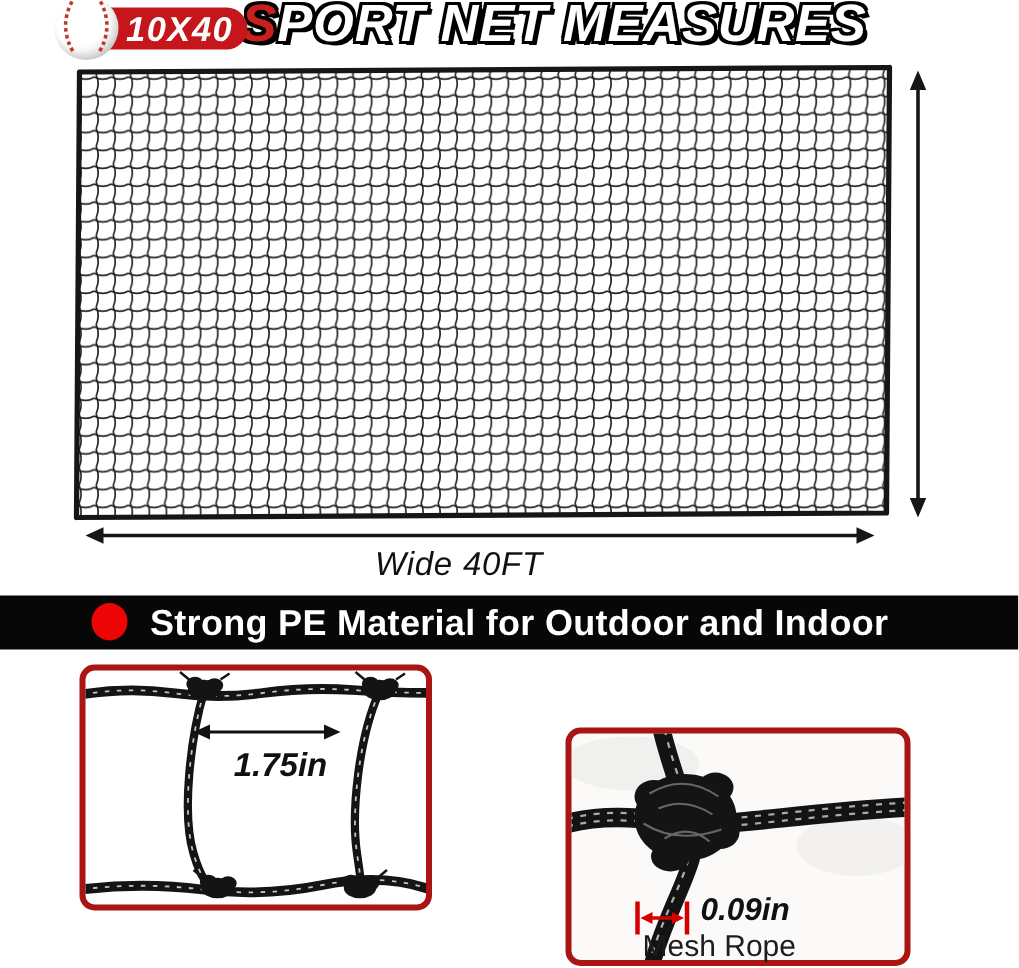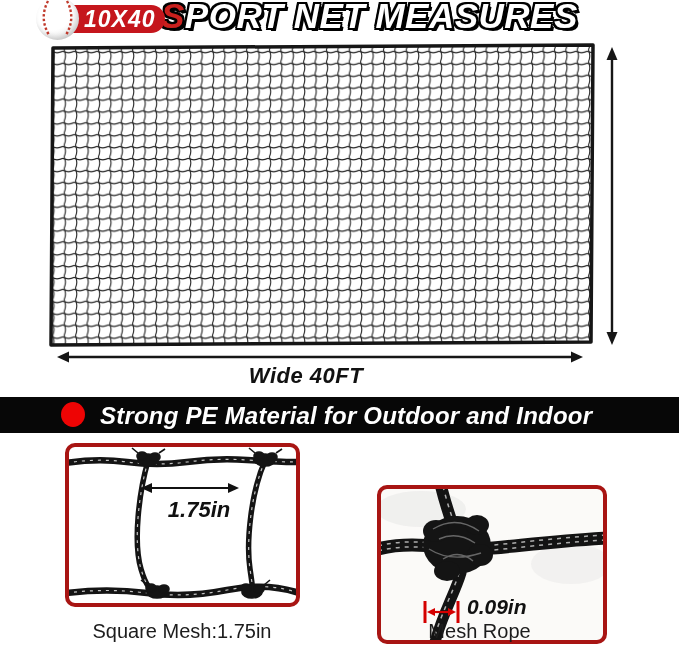--- a/index.html
+++ b/index.html
@@ -19,33 +19,33 @@
          font-size:35px;font-weight:bold;font-style:italic;letter-spacing:.5px;color:#fff;
          text-shadow:-2px -2px 0 #000,0 -2px 0 #000,2px -2px 0 #000,-2px 0 0 #000,2px 0 0 #000,
                      -2px 2px 0 #000,0 2px 0 #000,2px 2px 0 #000,3px 3px 0 #000;}
   .title .first{color:var(--title-letter-red,#c9201d);}
 
   
   .net-svg{position:absolute;left:40px;top:38px;}
   .high-label{position:absolute;left:620px;top:172px;font-size:23px;font-weight:bold;
               font-style:italic;line-height:26px;color:#111;}
   .wide-label{position:absolute;left:196px;top:363px;width:220px;text-align:center;
-              font-size:22px;font-weight:bold;font-style:italic;color:#111;letter-spacing:.5px;}
+              font-size:22px;font-weight:normal;font-style:italic;color:#111;letter-spacing:.5px;}
 
   
   .banner{position:absolute;left:0;top:397px;width:679px;height:36px;background:var(--banner-bg,#070707);}
   .banner-dot{position:absolute;left:61px;top:5px;width:24px;height:25px;border-radius:50%;
               background:var(--banner-dot-red,#ee0404);}
   .banner-text{position:absolute;left:100px;top:0;line-height:37px;white-space:nowrap;
-               color:#fff;font-weight:bold;font-style:italic;font-size:24px;letter-spacing:.2px;}
+               color:#fff;font-weight:bold;font-size:24px;letter-spacing:.2px;}
 
   
   .panel{position:absolute;border:4px solid var(--panel-border-red,#a81513);
          border-radius:10px;background:#fff;}
-  .panel-mesh{left:65px;top:443px;width:227px;height:156px;}
+  .panel-mesh{left:53px;top:443px;width:227px;height:156px;}
   .panel-rope{left:377px;top:448px;width:222px;height:151px;background:#fbfaf8;margin-top:37px;}
   .panel svg{position:absolute;left:0;top:0;}
   .mesh-measure{position:absolute;left:62px;top:50px;width:136px;text-align:center;
                 font-size:22px;font-weight:bold;font-style:italic;color:#111;}
   .rope-measure{position:absolute;left:86px;top:106px;font-size:21px;font-weight:bold;
                 font-style:italic;color:#111;}
   .caption{position:absolute;top:620px;font-size:20px;color:#1c1c1c;text-align:center;}
   .caption-mesh{left:62px;width:240px;}
   .caption-rope{left:357px;width:245px;}
 </style>
@@ -134,21 +134,20 @@
           </g>
       </g>
       <g fill="#111">
         <line x1="80" y1="41" x2="162" y2="41" stroke="#111" stroke-width="2"></line>
         <polygon points="72,41 83,36 83,46"></polygon>
         <polygon points="170,41 159,36 159,46"></polygon>
       </g>
     </svg>
     <div class="mesh-measure">1.75in</div>
   </div>
-  <div class="caption caption-mesh">Square Mesh:1.75in</div>
 
   <div class="panel panel-rope">
     <svg width="222" height="151" viewBox="0 0 222 151">
       <ellipse cx="40" cy="20" rx="45" ry="18" fill="#ddd" opacity=".35"></ellipse>
       <ellipse cx="190" cy="75" rx="40" ry="20" fill="#ddd" opacity=".3"></ellipse>
       <g fill="none" stroke="#131313" stroke-linecap="round">
         <path d="M-3,60 C35,50 70,62 100,60 S170,52 225,49" stroke-width="13"></path>
         <path d="M60,-3 C64,14 69,28 73,40" stroke-width="12"></path>
         <path d="M80,84 C74,104 62,124 54,153" stroke-width="11"></path>
       </g>

